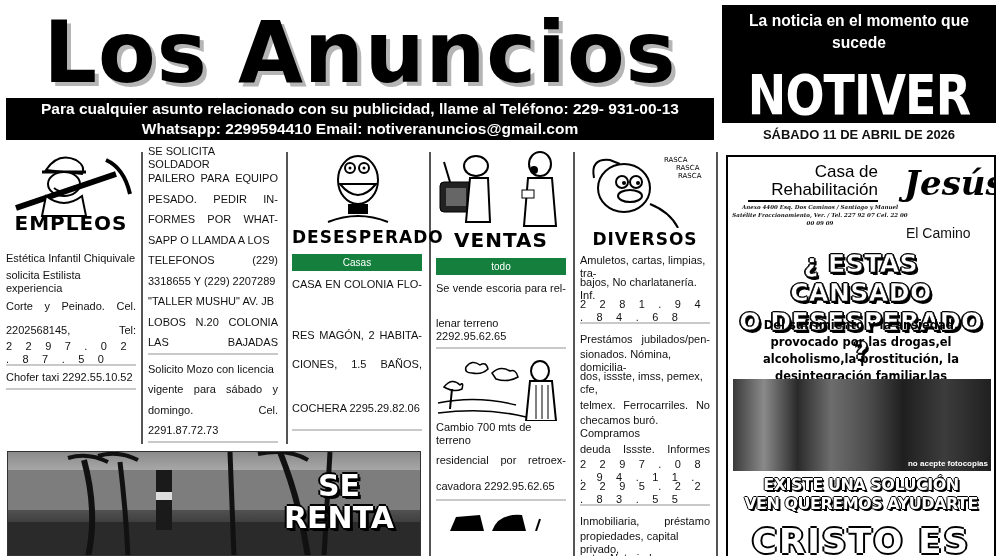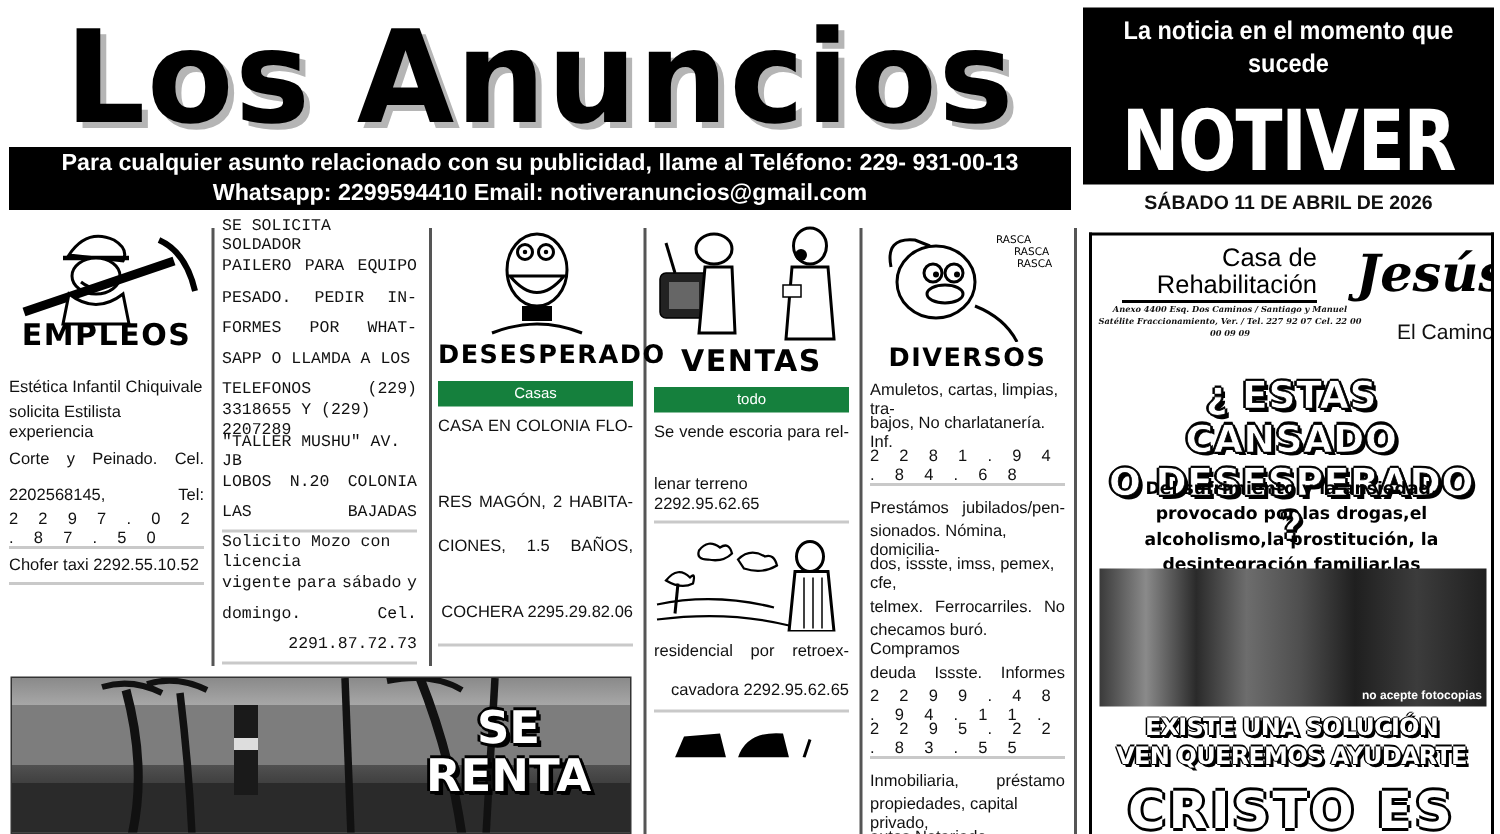--- a/index.html
+++ b/index.html
@@ -28,35 +28,35 @@
   .notiver-date {
     position: absolute; left: 722px; top: 126px; width: 274px; text-align: center;
     font-family: "Liberation Sans", sans-serif; font-weight: bold; font-size: 13px; line-height: 18px;
   }
 
   
   .col { position: absolute; top: 148px; font-size: 11px; line-height: 13px; }
   .col-rule { position: absolute; top: 152px; width: 1.5px; background: #555; }
   .line { display: flex; justify-content: space-between; height: 24px; align-items: center; font-size: 11px; }
   .line.tight { height: 20.5px; }
-  .line.left { justify-content: flex-end; }
+  .line.left { justify-content: flex-start; }
   .spaced { letter-spacing: 5.2px; }
   .ad-sep { border-bottom: 2px solid #c9c9c9; }
   .section-heading {
     font-family: "DejaVu Sans", sans-serif; font-weight: 900; text-align: center;
     color: #000; letter-spacing: 1px;
   }
   .subcat-bar {
     background: #15803d; color: #fff; text-align: center; font-size: 10px; line-height: 17px; height: 17px;
   }
   .cartoon { position: relative; }
 
   
   #col-empleos { left: 6px; width: 130px; }
-  #col-empleos2 { left: 148px; width: 130px; font-family: Liberation Mono, monospace; }
+  #col-empleos2 { left: 148px; width: 130px; }
   #col-alquileres { left: 292px; width: 130px; }
   #col-ventas { left: 436px; width: 130px; }
   #col-diversos { left: 580px; width: 130px; }
 
   
   .rent-ad {
     position: absolute; left: 7px; top: 451px; width: 414px; height: 105px;
     background: linear-gradient(180deg, #8a8a8a 0%, #a8a8a8 18%, #6f6f6f 30%, #5a5a5a 50%, #2e2e2e 80%, #1e1e1e 100%);
     overflow: hidden; border: 1px solid #333;
   }
@@ -72,21 +72,21 @@
   .rehab-ad {
     position: absolute; left: 726px; top: 155px; width: 270px; height: 401px;
     border: 2px solid #000; border-bottom: none; overflow: hidden; background: #fff; padding-left: 18px;
   }
   .rehab-casa { position: absolute; left: 20px; top: 6px; width: 130px; text-align: right;
     font-family: "Liberation Sans", sans-serif; font-size: 17px; line-height: 18px; font-weight: normal; color: #000; }
   .rehab-casa .r2 { display: block; border-bottom: 2px solid #000; padding-bottom: 1px; }
   .rehab-address { position: absolute; left: 2px; top: 46px; width: 180px; font-family: "DejaVu Serif", serif; font-style: italic; font-size: 5.5px; line-height: 8px; text-align: center; font-weight: bold; }
   .rehab-jesus { position: absolute; left: 176px; top: 4px; width: 90px; text-align: center;
     font-family: "DejaVu Serif", serif; font-weight: bold; font-style: italic; font-size: 34px; line-height: 44px; color: #000; }
-  .rehab-camino { position: absolute; left: 178px; top: 56px; width: 90px; text-align: right; font-family: "Liberation Sans", sans-serif; font-size: 14px; line-height: 16px; }
+  .rehab-camino { position: absolute; left: 178px; top: 68px; width: 90px; text-align: left; font-family: "Liberation Sans", sans-serif; font-size: 14px; line-height: 16px; }
   .rehab-headline {
     position: absolute; left: 2px; top: 92px; width: 262px; text-align: center;
     font-family: "DejaVu Sans", sans-serif; font-weight: 900; font-size: 25px; line-height: 29px;
     color: #fff; letter-spacing: 0.5px;
     text-shadow: 1.5px 0 0 #000, -1.5px 0 0 #000, 0 1.5px 0 #000, 0 -1.5px 0 #000, 2.5px 2.5px 0 #000;
     -webkit-text-stroke: 0.5px #000;
   }
   .rehab-body { position: absolute; left: 4px; top: 160px; width: 258px; text-align: center;
     font-family: "DejaVu Sans", sans-serif; font-weight: bold; font-size: 11.5px; line-height: 17px; color: #000; }
   .rehab-photo {
@@ -304,20 +304,23 @@
       <path d="M2 44 Q40 36 80 46" fill="none" stroke="#000" stroke-width="1.5"></path>
       <path d="M2 54 Q50 48 90 58" fill="none" stroke="#000" stroke-width="1.5"></path>
       <ellipse cx="104" cy="12" rx="9" ry="10" fill="#fff" stroke="#000" stroke-width="2"></ellipse>
       <path d="M94 22 L116 22 L120 62 L90 62 Z" fill="#fff" stroke="#000" stroke-width="2"></path>
       <line x1="100" y1="26" x2="100" y2="60" stroke="#000"></line>
         <line x1="106" y1="26" x2="106" y2="60" stroke="#000"></line>
         <line x1="112" y1="26" x2="112" y2="60" stroke="#000"></line>
     </svg>
   </div>
   <div class="ad-sep">
+    <div class="line" style="height:26px;">
+        <span>Cambio 700 mts de terreno</span>
+      </div>
     <div class="line" style="height:26px;">
         <span>residencial</span>
         <span>por</span>
         <span>retroex-</span>
       </div>
     <div class="line left" style="height:26px;">
         <span>cavadora 2292.95.62.65</span>
       </div>
   </div>
   <div class="cartoon" style="height:20px;margin-top:10px;">
@@ -376,21 +379,21 @@
       </div>
     <div class="line" style="height:22px;">
         <span>checamos buró. Compramos</span>
       </div>
     <div class="line" style="height:22px;">
         <span>deuda</span>
         <span>Issste.</span>
         <span>Informes</span>
       </div>
     <div class="line" style="height:22px;">
-        <span class="spaced">2 2 9 9 . 4 8 . 9 4 . 1 1 .</span>
+        <span class="spaced">2 2 9 7 . 0 8 . 9 4 . 1 1 .</span>
       </div>
     <div class="line" style="height:22px;">
         <span class="spaced">2 2 9 5 . 2 2 . 8 3 . 5 5</span>
       </div>
   </div>
   <div style="margin-top:4px;">
     <div class="line" style="height:22px;text-align:center;">
         <span>Inmobiliaria,</span>
         <span>préstamo</span>
       </div>

